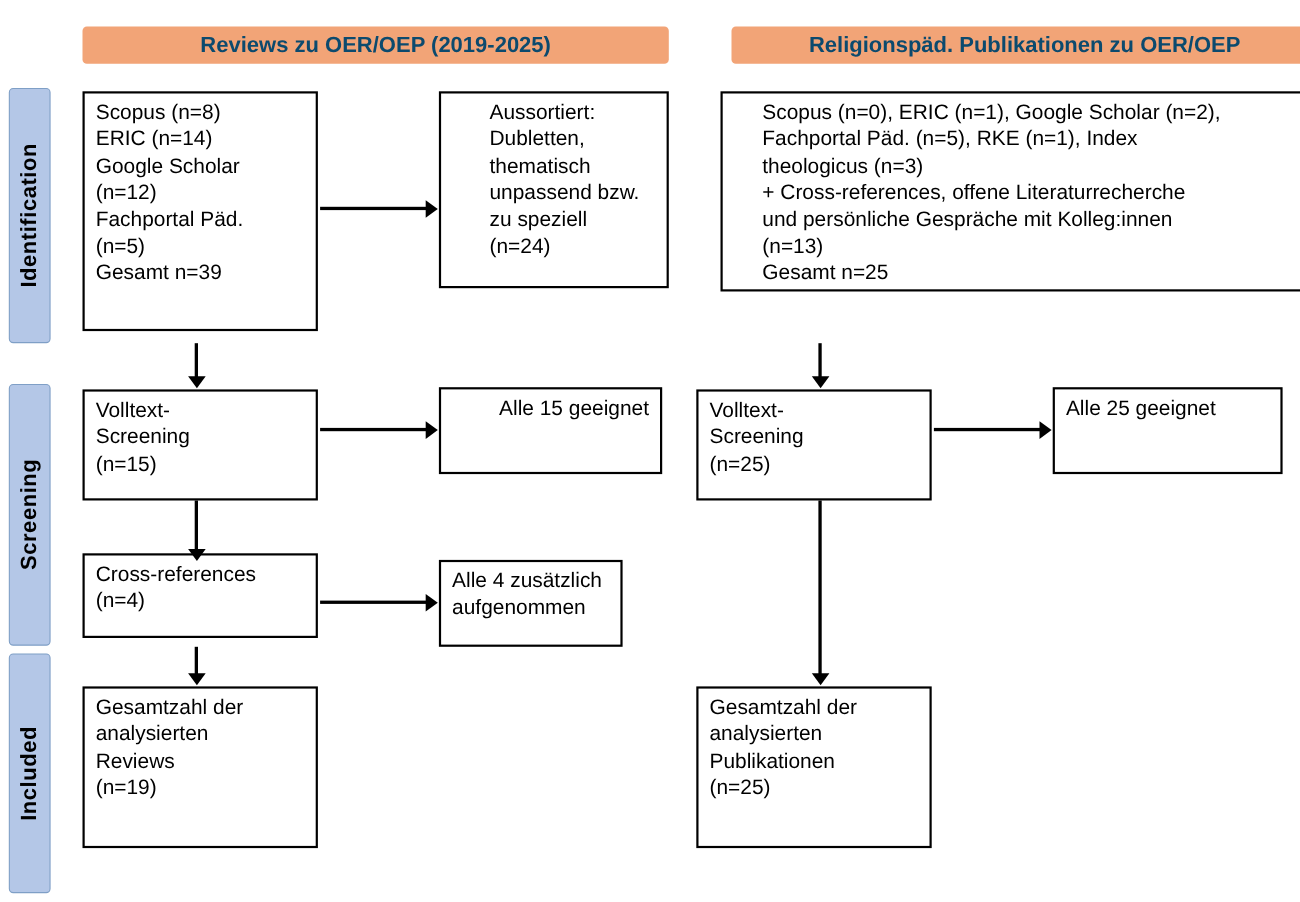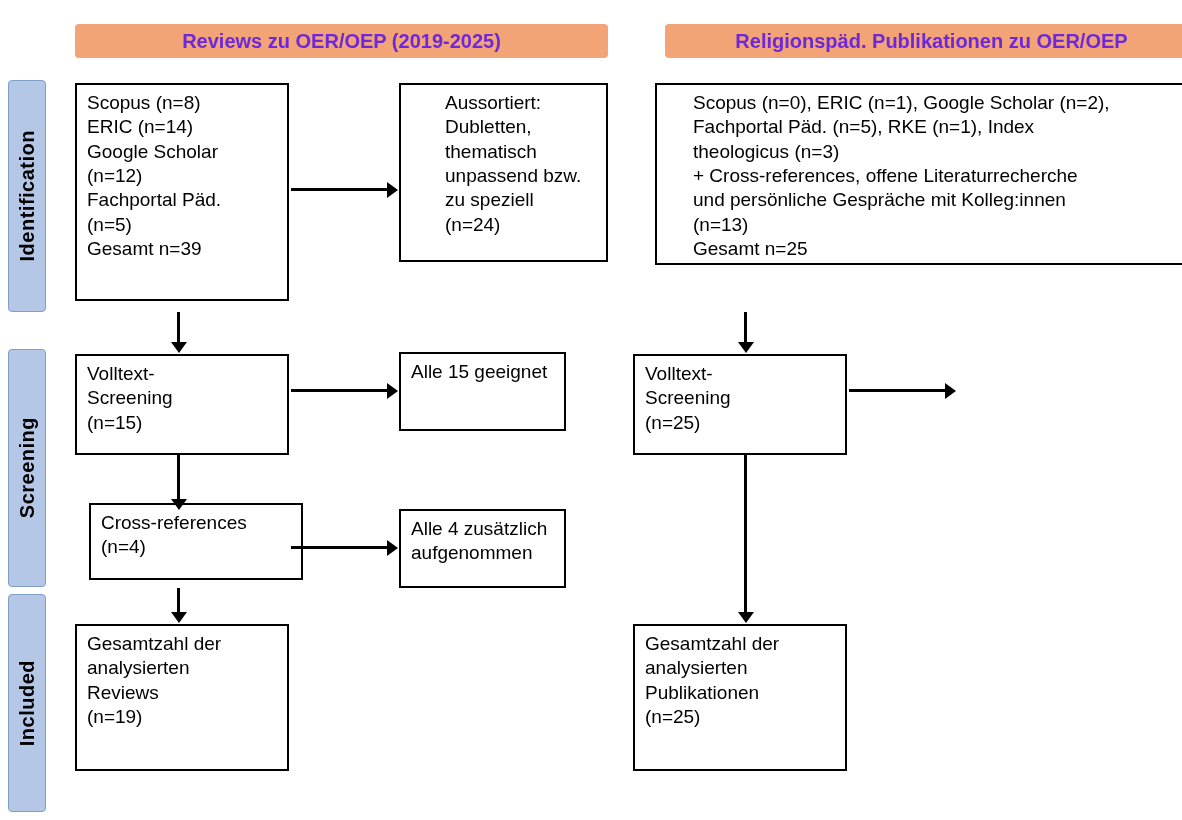--- a/index.html
+++ b/index.html
@@ -10,21 +10,21 @@
     color: #000;
   }
   .canvas { position: absolute; inset: 0; }
 
   .header {
     position: absolute;
     height: 34px;
     background: #f2a477;
     border-radius: 4px;
     display: flex; align-items: center; justify-content: center;
-    font-size: 20px; font-weight: 700; color: #6d28d9;
+    font-size: 20px; font-weight: 700; color: #0c4a6e;
     box-sizing: border-box;
   }
 
   .stage {
     position: absolute;
     width: 38px;
     background: #b4c7e7;
     border: 1px solid #7f9fc6;
     border-radius: 4px;
     display: flex; align-items: center; justify-content: center;
@@ -101,23 +101,23 @@
 Dubletten,
 thematisch
 unpassend bzw.
 zu speziell
 (n=24)</div>
 
   <div class="box" style="left:75px; top:354px; width:214px; height:101px;">Volltext-
 Screening
 (n=15)</div>
 
-  <div class="box" style="left:399px; top:352px; width:167px; height:79px;">Alle 15 geeignet</div>
+  <div class="box" style="left:399px; top:352px; width:203px; height:79px;text-align:right;">Alle 15 geeignet</div>
 
-  <div class="box" style="left:75px; top:503px; width:214px; height:77px;margin-left:14px;">Cross-references
+  <div class="box" style="left:75px; top:503px; width:214px; height:77px;">Cross-references
 (n=4)</div>
 
   <div class="box" style="left:399px; top:509px; width:167px; height:79px;">Alle 4 zusätzlich
 aufgenommen</div>
 
   <div class="box" style="left:75px; top:624px; width:214px; height:147px;">Gesamtzahl der
 analysierten
 Reviews
 (n=19)</div>
 
@@ -126,20 +126,21 @@
 theologicus (n=3)
 + Cross-references, offene Literaturrecherche
 und persönliche Gespräche mit Kolleg:innen
 (n=13)
 Gesamt n=25</div>
 
   <div class="box" style="left:633px; top:354px; width:214px; height:101px;">Volltext-
 Screening
 (n=25)</div>
 
+  <div class="box" style="left:957px; top:352px; width:209px; height:79px;">Alle 25 geeignet</div>
 
   <div class="box" style="left:633px; top:624px; width:214px; height:147px;">Gesamtzahl der
 analysierten
 Publikationen
 (n=25)</div>
 
   <div class="arrow v" style="left:177px; top:312px; height:31px;"></div>
   <div class="arrow h" style="left:291px; top:188px; width:97px;"></div>
   <div class="arrow h" style="left:291px; top:389px; width:97px;"></div>
   <div class="arrow v" style="left:177px; top:455px; height:45px;"></div>

